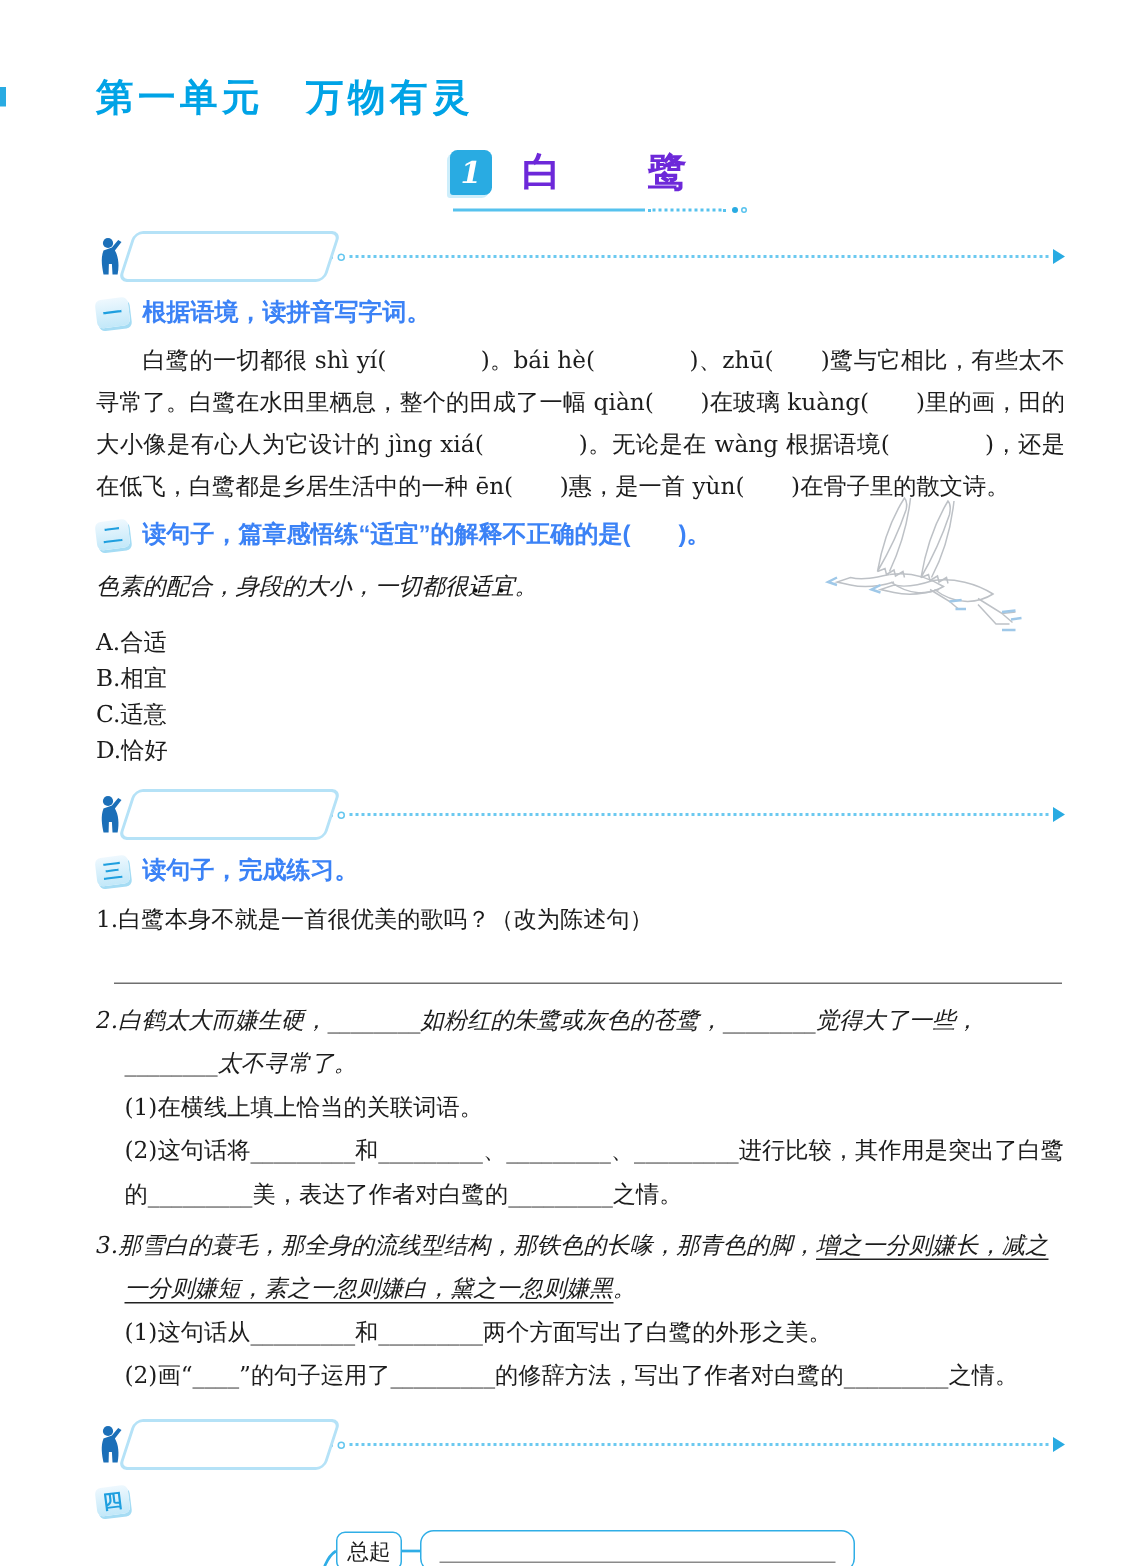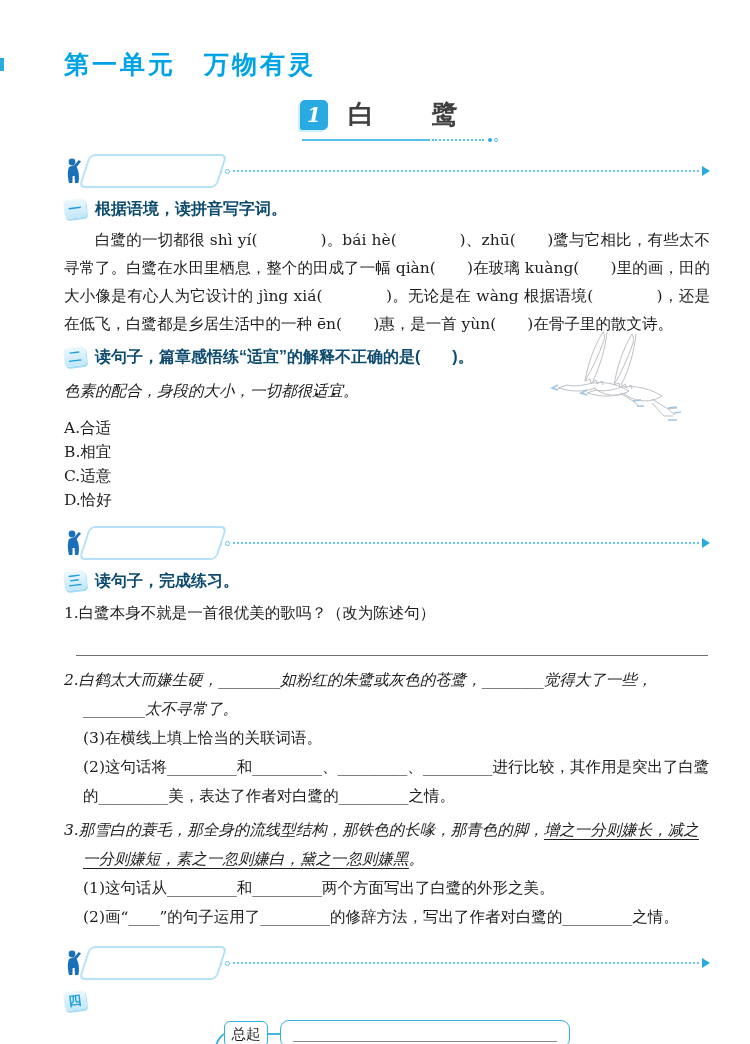--- a/index.html
+++ b/index.html
@@ -26,21 +26,21 @@
 
   
   .lesson-wrap { width: fit-content; margin: 16px auto 14px; position: relative; padding-bottom: 10px; }
   .lesson-row { display:flex; align-items:center; gap:20px; }
   .lesson-badge {
     width:28px; height:30px; background:#29abe2; border-radius:5px 5px 5px 2px;
     color:#fff; font-family:"DejaVu Serif",serif; font-style:italic; font-weight:bold; font-size:20px;
     display:flex; align-items:center; justify-content:center;
     box-shadow: -2px 2px 0 #cdeefb;
   }
-  .lesson-title { font-family:"Liberation Sans",sans-serif; font-weight:bold; font-size:26px; letter-spacing:16px; color:#404040; white-space:nowrap; }
+  .lesson-title { font-family:"Liberation Sans",sans-serif; font-weight:bold; font-size:26px; letter-spacing:16px; color:#6d28d9; white-space:nowrap; }
   .lesson-line { position:absolute; left:2px; bottom:0; display:flex; align-items:center; width:215px; }
   .ll-solid { width:128px; height:2px; background:#56c2ee; }
   .ll-dot { width:52px; border-top:2px dotted #56c2ee; margin-left:2px; }
   .ll-b1 { width:4px; height:4px; border-radius:50%; background:#29abe2; margin-left:4px; }
   .ll-b2 { width:4px; height:4px; border-radius:50%; border:1px solid #56c2ee; background:#fff; margin-left:2px; }
 
   
   .section-banner { display:flex; align-items:center; margin:8px 0 10px; height:30px; }
   .figure-icon { width:22px; height:28px; flex:0 0 auto; margin-right:2px; }
   .banner-tag {
@@ -64,21 +64,21 @@
   
   .qrow { display:flex; align-items:flex-start; margin:4px 0 4px; }
   .qicon {
     flex:0 0 auto; width:22px; height:19px; margin:3px 9px 0 0;
     background:linear-gradient(180deg,#eef8fe,#c2e8f9);
     border-radius:4px; transform:rotate(-7deg);
     color:#1f9fdf; font-family:"Liberation Sans",sans-serif; font-weight:bold; font-size:13px;
     display:flex; align-items:center; justify-content:center;
     box-shadow:1px 2px 0 #a5dcf4;
   }
-  .qstem { font-family:"Liberation Sans",sans-serif; font-weight:bold; font-size:16px; line-height:26px; color:#0c4a6e; }
+  .qstem { font-family:"Liberation Sans",sans-serif; font-weight:bold; font-size:16px; line-height:26px; color:#3b82f6; }
 
   .passage { font-size:15.5px; line-height:28px; text-align:justify; text-indent:2em; margin:2px 0 6px; }
 
   .kai { font-family:"DejaVu Serif", serif; font-style:italic; }
   .sentence { font-size:15.5px; line-height:26px; margin:8px 0 12px; }
   .emph { position:relative; }
   .emph::after {
     content:"\2022\00a0\2022"; position:absolute; left:50%; bottom:-0.8em; transform:translateX(-50%);
     font-size:10px; letter-spacing:4px; color:#111; font-style:normal; white-space:nowrap;
   }
@@ -200,21 +200,21 @@
     </div>
 
     <div class="qrow">
       <span class="qicon">三</span>
       <span class="qstem">读句子，完成练习。</span>
     </div>
     <div class="item">1.白鹭本身不就是一首很优美的歌吗？（改为陈述句）</div>
     <div class="answer-line"></div>
 
     <div class="item kai">2.白鹤太大而嫌生硬，________如粉红的朱鹭或灰色的苍鹭，________觉得大了一些，________太不寻常了。</div>
-    <div class="sub">(3)在横线上填上恰当的关联词语。</div>
+    <div class="sub">(1)在横线上填上恰当的关联词语。</div>
     <div class="sub">(2)这句话将_________和_________、_________、_________进行比较，其作用是突出了白鹭的_________美，表达了作者对白鹭的_________之情。</div>
 
     <div class="item kai">
       <span>3.那雪白的蓑毛，那全身的流线型结构，那铁色的长喙，那青色的脚，</span><span class="u">增之一分则嫌长，减之一分则嫌短，素之一忽则嫌白，黛之一忽则嫌黑</span><span>。</span>
     </div>
     <div class="sub">(1)这句话从_________和_________两个方面写出了白鹭的外形之美。</div>
     <div class="sub">(2)画“____”的句子运用了_________的修辞方法，写出了作者对白鹭的_________之情。</div>
 
     <div class="section-banner" style="margin-top:16px;">
       <svg class="figure-icon" viewBox="0 0 22 28">

